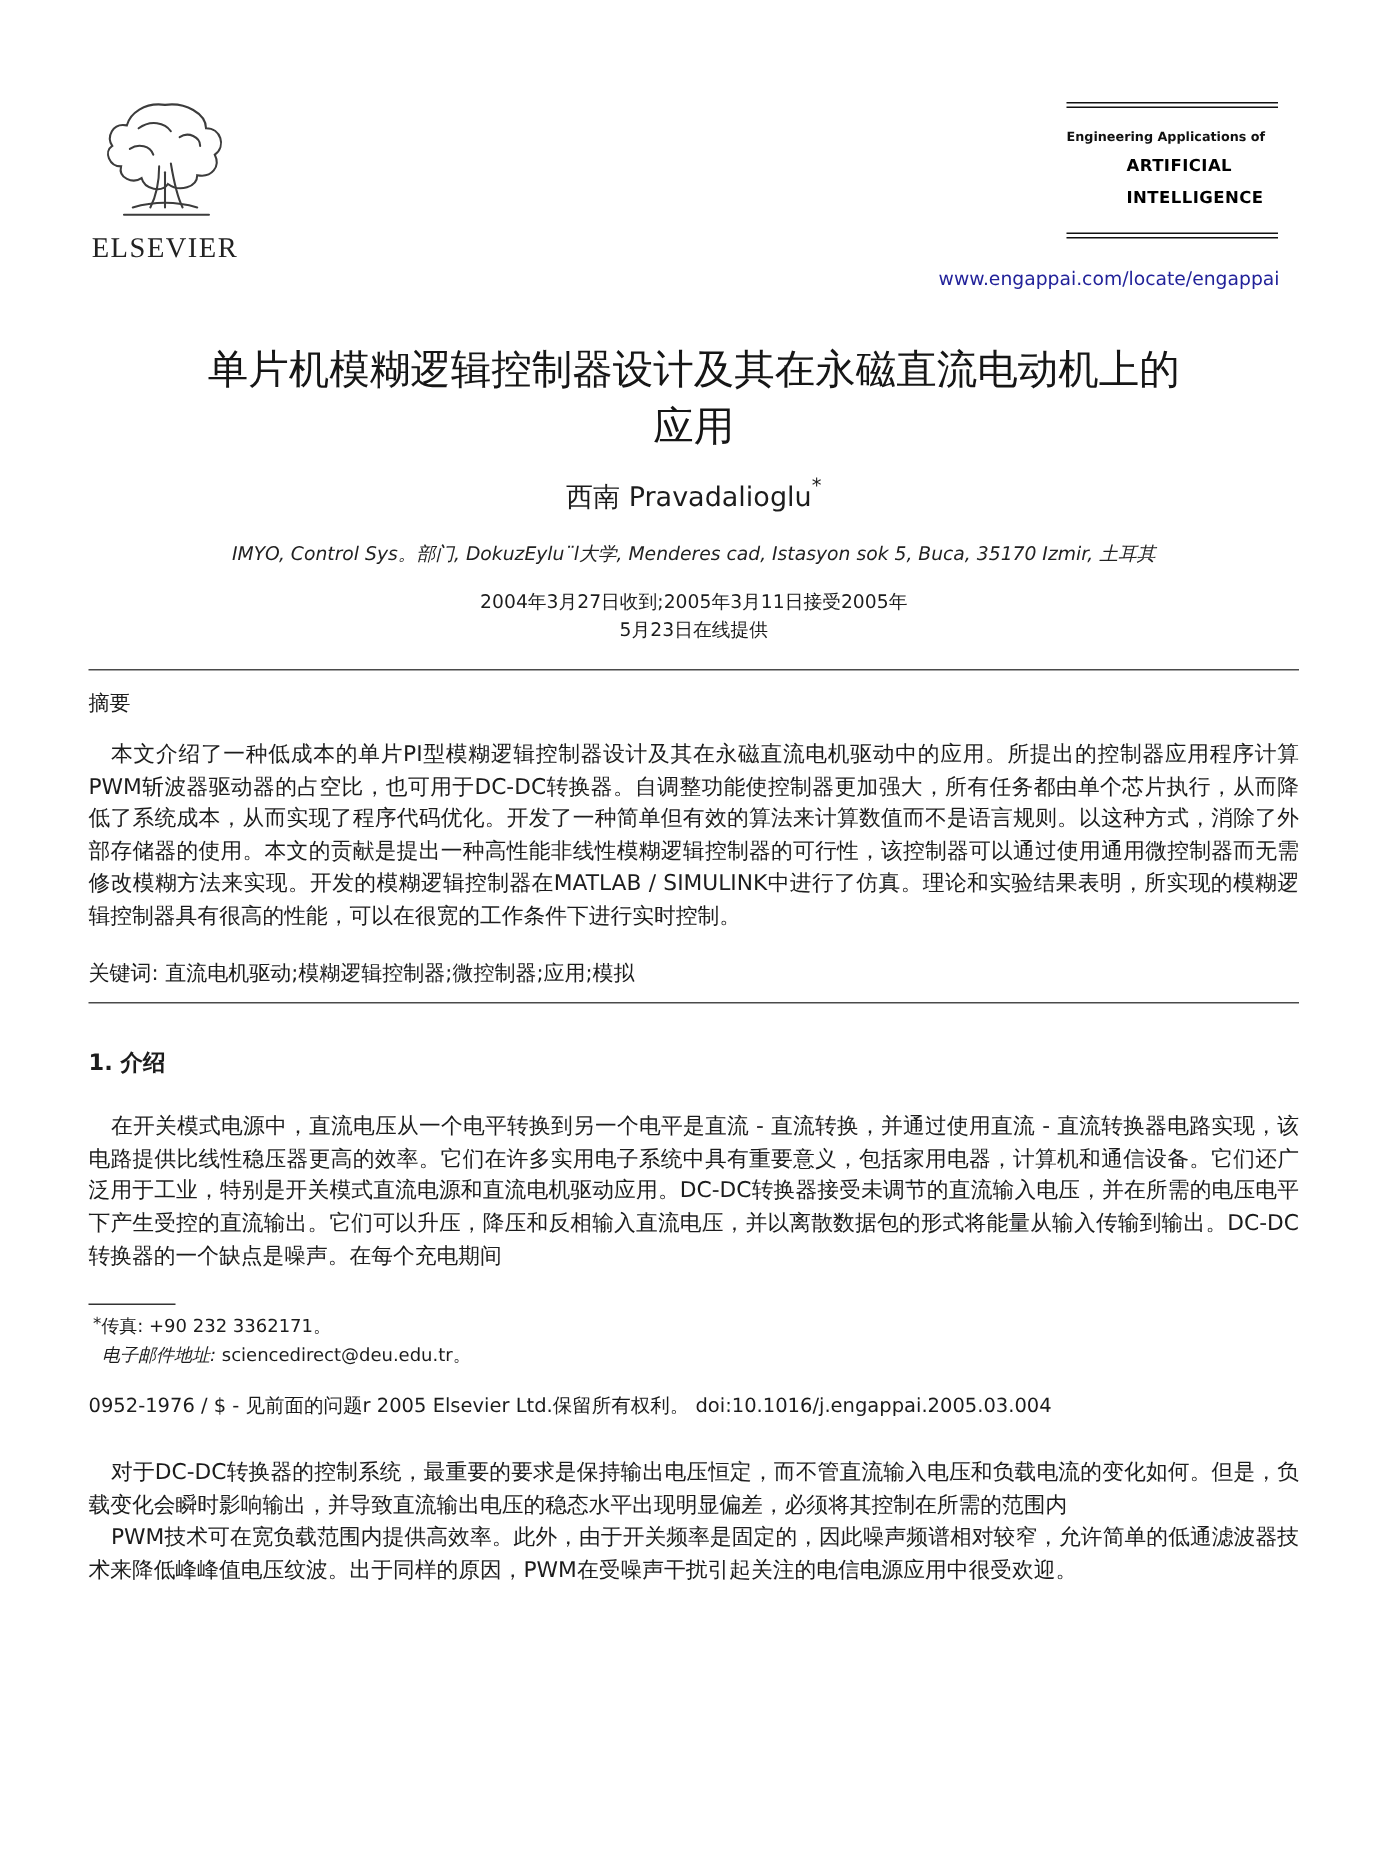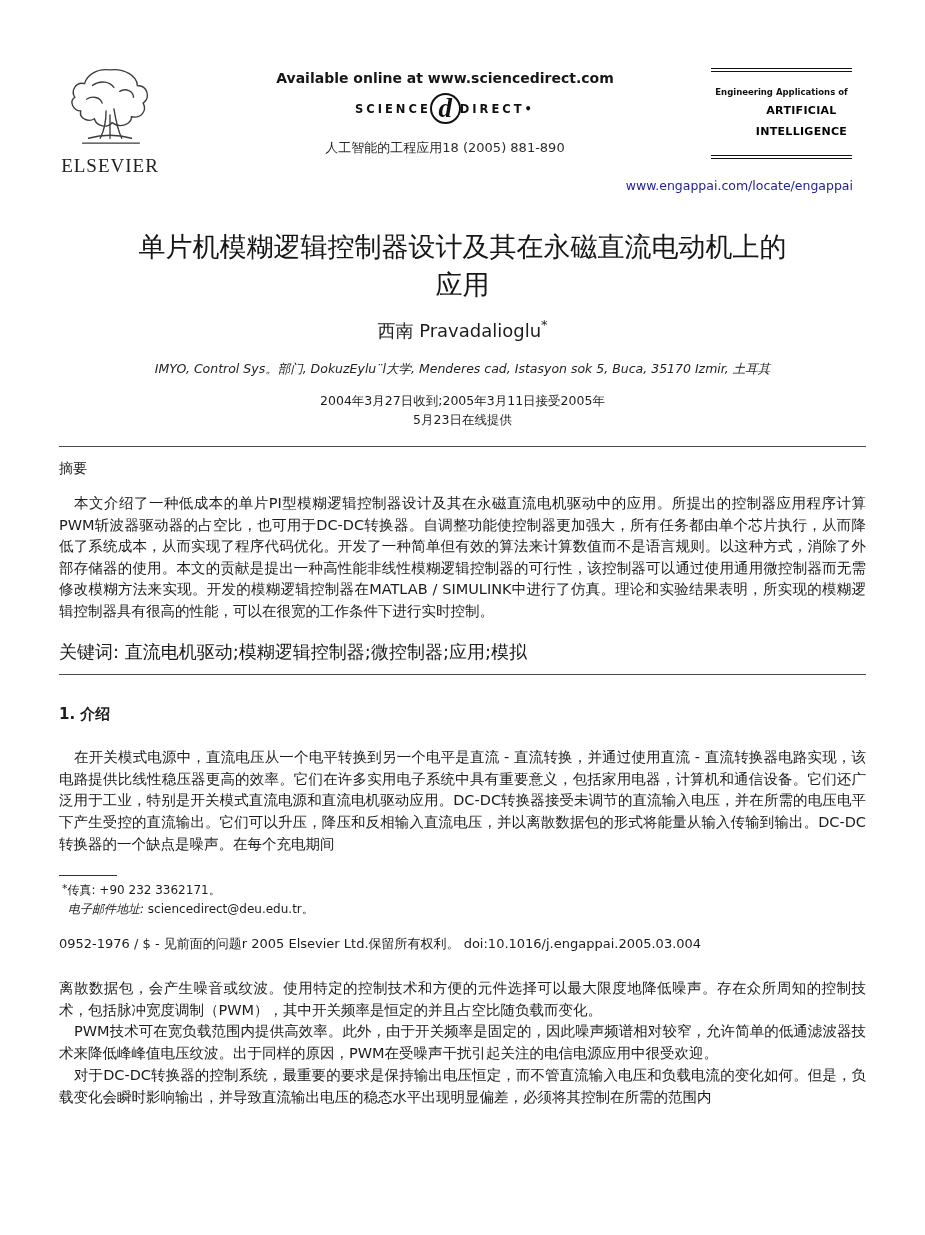--- a/index.html
+++ b/index.html
@@ -16,39 +16,39 @@
   .avail { font-size:14px; font-weight:bold; color:#161616; }
   .sd-logo { margin-top:7px; display:flex; align-items:center; justify-content:center; }
   .sd-word { font-size:11.5px; font-weight:bold; letter-spacing:3px; color:#111; }
   .sd-d {
     width:31px; height:31px; border:2.5px solid #111; border-radius:50%;
     display:inline-flex; align-items:center; justify-content:center;
     font-family:"Liberation Serif","DejaVu Serif",serif; font-style:italic; font-weight:bold;
     font-size:27px; line-height:1; margin:0 -1px; color:#111;
   }
   .citation { margin-top:15px; font-size:13px; color:#2b2b2b; }
-  .jbox { position:absolute; left:711px; top:68px; width:141px; text-align:center; }
+  .jbox { position:absolute; left:711px; top:68px; width:141px; text-align:left; }
   .drule { height:4px; border-top:1.3px solid #111; border-bottom:1.3px solid #111; }
   .jbox-small { font-size:8.5px; font-weight:bold; margin-top:15px; color:#111; }
   .jbox-big { font-size:11px; font-weight:bold; letter-spacing:0.3px; line-height:21px; margin-top:3px; color:#000;margin-left:40px; }
   .jbox-big.second { margin-top:0; }
   .jbox .drule.bottom { margin-top:13px; }
   .jurl { position:absolute; top:178px; right:72px; font-size:12.5px; text-decoration:none; }
   
   .main { position:absolute; left:59px; top:228px; width:807px; }
   .title { text-align:center; font-size:27px; line-height:38px; font-weight:400; color:#161616; }
   .author { text-align:center; margin-top:15px; font-size:18px; }
   .author sup { font-size:13px; vertical-align:top; position:relative; top:-2px; }
   .affil { text-align:center; margin-top:18px; font-size:12.5px; font-style:italic; color:#222; }
   .dates { text-align:center; margin-top:13px; font-size:12.5px; line-height:19px; }
   .rule { border:none; border-top:1.6px solid #4a4a4a; margin-top:17px; }
   .abs-head { margin-top:13px; font-size:14px; }
   .abs-body { margin-top:15px; font-size:14.5px; line-height:21.5px; text-align:justify; text-indent:15px; }
   .copyright { margin-top:2px; font-size:20px; letter-spacing:4.5px; }
-  .keywords { margin-top:18px; font-size:18px; }
+  .keywords { margin-top:18px; font-size:14px; }
   .rule2 { margin-top:10px; }
   .cols { display:flex; gap:24px; margin-top:29px;flex-direction:column; }
   .col { flex:1; font-size:14.5px; line-height:21.8px; text-align:justify; }
   .sec-head { font-size:15px; font-weight:600; margin-bottom:21px; text-align:left; text-indent:0; }
   .para { text-indent:15px; }
   .para.noindent { text-indent:0; }
   .footnote { margin-top:19px; font-size:12px; line-height:19px; text-align:left; }
   .fn-rule { width:58px; border:none; border-top:1.3px solid #333; margin-bottom:5px; }
   .fn-line { padding-left:9px; }
   .fn-star { font-size:11px; vertical-align:top; position:relative; top:-2px; margin-left:-6px; }
@@ -72,29 +72,20 @@
           <path d="M48 44 C50 56 52 66 56 74"></path>
           <path d="M44 50 C44 62 44 68 44 74"></path>
           <path d="M22 74 C36 70 52 70 66 74"></path>
           <path d="M16 79 L74 79"></path>
         </g>
       </svg>
     </span>
     <div class="elsevier-text">ELSEVIER</div>
   </div>
 
-  <div class="hdr-center">
-    <div class="avail">Available online at www.sciencedirect.com</div>
-    <div class="sd-logo">
-      <span class="sd-word">SCIENCE</span>
-      <span class="sd-d">d</span>
-      <span class="sd-word">DIRECT•</span>
-    </div>
-    <div class="citation">人工智能的工程应用18 (2005) 881-890</div>
-  </div>
 
   <div class="jbox">
     <div class="drule"></div>
     <div class="jbox-small">Engineering Applications of</div>
     <div class="jbox-big">ARTIFICIAL</div>
     <div class="jbox-big second">INTELLIGENCE</div>
     <div class="drule bottom"></div>
   </div>
 
   <a class="jurl" href="#" style="color:#22229a;">www.engappai.com/locate/engappai</a>
@@ -134,21 +125,20 @@
         <div class="footnote">
           <hr class="fn-rule">
           <div class="fn-line"><sup class="fn-star">*</sup><span>传真: +90 232 3362171。</span></div>
           <div class="fn-line"><span class="fn-email-label">电子邮件地址:</span><span> sciencedirect@deu.edu.tr。</span></div>
         </div>
 
         <div class="imprint">0952-1976 / $ - 见前面的问题r 2005 Elsevier Ltd.保留所有权利。 doi:10.1016/j.engappai.2005.03.004</div>
       </div>
 
       <div class="col">
-        <p class="para noindent">离散数据包，会产生噪音或纹波。使用特定的控制技术和方便的元件选择可以最大限度地降低噪声。存在众所周知的控制技术，包括脉冲宽度调制（PWM），其中开关频率是恒定的并且占空比随负载而变化。</p>
+        <p class="para">对于DC-DC转换器的控制系统，最重要的要求是保持输出电压恒定，而不管直流输入电压和负载电流的变化如何。但是，负载变化会瞬时影响输出，并导致直流输出电压的稳态水平出现明显偏差，必须将其控制在所需的范围内</p>
         <p class="para">PWM技术可在宽负载范围内提供高效率。此外，由于开关频率是固定的，因此噪声频谱相对较窄，允许简单的低通滤波器技术来降低峰峰值电压纹波。出于同样的原因，PWM在受噪声干扰引起关注的电信电源应用中很受欢迎。</p>
-        <p class="para">对于DC-DC转换器的控制系统，最重要的要求是保持输出电压恒定，而不管直流输入电压和负载电流的变化如何。但是，负载变化会瞬时影响输出，并导致直流输出电压的稳态水平出现明显偏差，必须将其控制在所需的范围内</p>
       </div>
 
     </div>
   </div>
 
 </div>
 
 </body></html>

